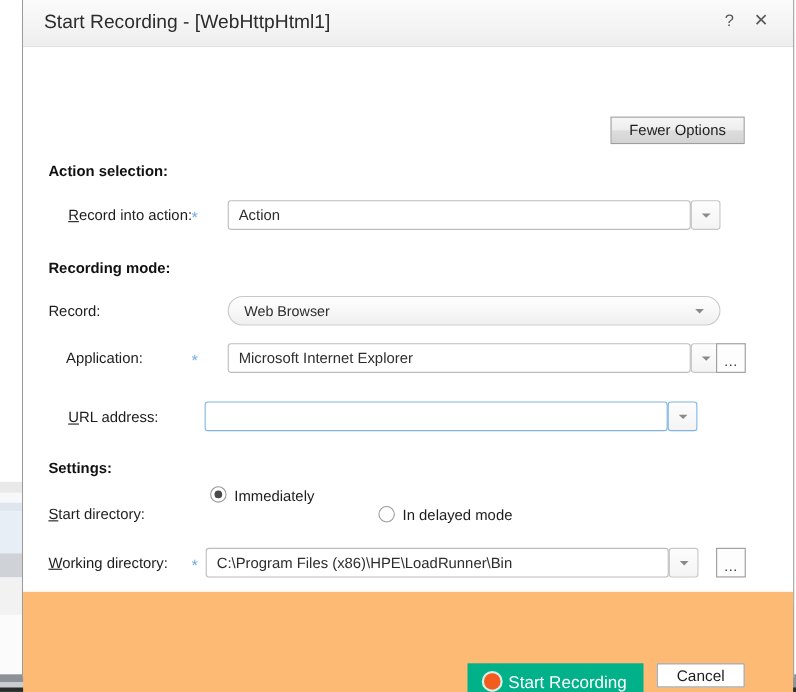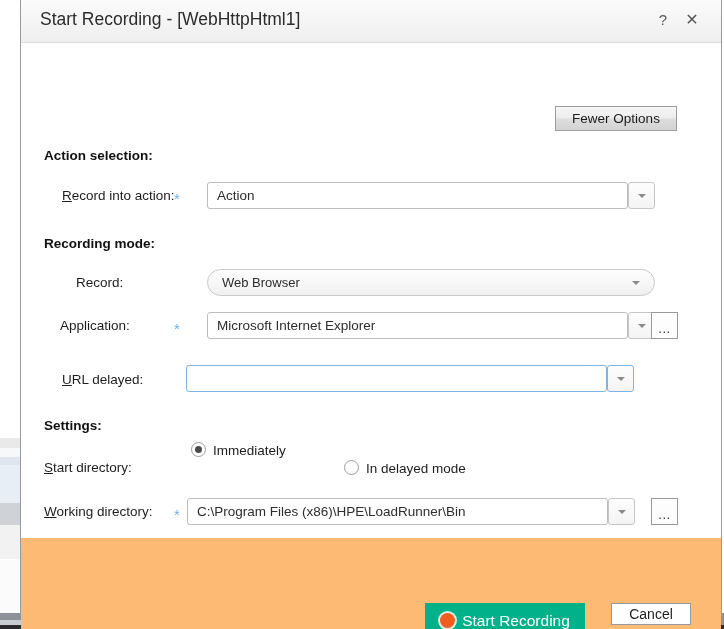--- a/index.html
+++ b/index.html
@@ -332,21 +332,20 @@
     top: 65px;
     width: 80px;
     height: 22px;
     border: 1px solid #9a9a9a;
     background: #ffffff;
     font-family: "Liberation Sans", sans-serif;
     font-size: 14px;
     color: #1d1d1d;
     cursor: default;
     padding: 0;
-    margin-left: 14px;
   }
 </style>
 </head>
 <body>
 
 <div id="backdrop">
   <div class="bk-strip" id="bk-a"></div>
   <div class="bk-strip" id="bk-b"></div>
   <div class="bk-strip" id="bk-c"></div>
   <div class="bk-strip" id="bk-d"></div>
@@ -376,36 +375,36 @@
     <div class="row-label" style="left:41px; top:145px;"><span class="accel">R</span><span>ecord into action:</span></div>
     <div class="req-star" style="left:153px; top:148px;">*</div>
 
     <div class="cb" style="left:186px; top:139px; width:448px;">
       <div class="cb-text" style="width:421px;" id="action-text">Action</div>
       <div class="cb-btn" style="left:421px;"></div>
     </div>
 
     <div class="section-title" id="sec-recording">Recording mode:</div>
 
-    <div class="row-label" style="left:23px; top:232px;margin-left:32px;">Record:</div>
+    <div class="row-label" style="left:23px; top:232px;">Record:</div>
 
     <div id="record-dd">Web Browser</div>
 
     <div class="row-label" style="left:23px; top:275px;margin-left:16px;">Application:</div>
     <div class="req-star" style="left:153px; top:278px;">*</div>
 
     <div class="cb" style="left:186px; top:269px; width:448px;">
       <div class="cb-text" style="width:421px;">Microsoft Internet Explorer</div>
       <div class="cb-btn" style="left:421px;"></div>
     </div>
     <button class="browse-btn" style="left:630px; top:269px;">
         <span>...</span>
       </button>
 
-    <div class="row-label" style="left:41px; top:329px;"><span class="accel">U</span><span>RL delayed:</span></div>
+    <div class="row-label" style="left:41px; top:329px;"><span class="accel">U</span><span>RL address:</span></div>
 
     <div class="cb" style="left:165px; top:322px; width:448px;">
       <div class="cb-text" id="url-text" style="width:421px;" placeholder=""></div>
       <div class="cb-btn" id="url-btn" style="left:421px;"></div>
     </div>
 
     <div class="section-title" id="sec-settings">Settings:</div>
 
     <div class="row-label" style="left:23px; top:417px;"><span class="accel">S</span><span>tart directory:</span></div>
 

